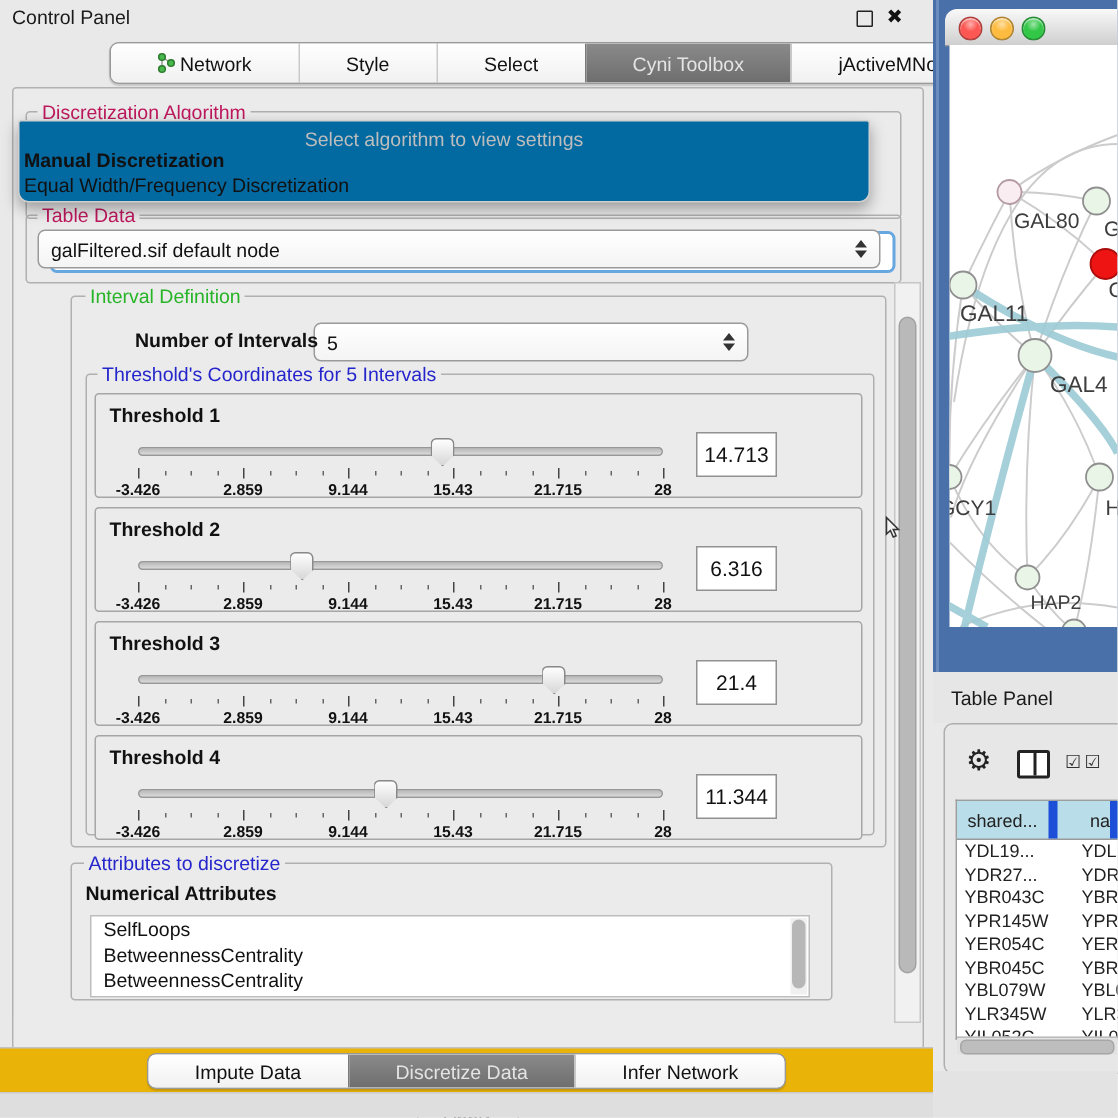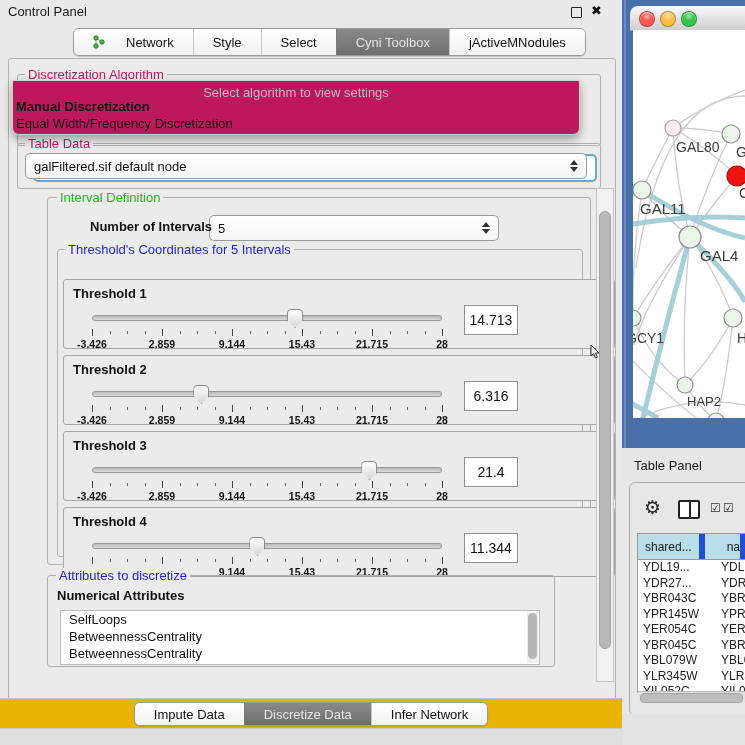--- a/index.html
+++ b/index.html
@@ -10,21 +10,21 @@
 
   
   #control-panel{left:0;top:0;width:622px;height:745px;background:#e9e9e9;}
   #cp-titlebar{left:0;top:0;width:622px;height:24px;}
   #cp-title{left:8px;top:4px;font-size:13px;color:#1a1a1a;}
   #cp-float{left:571px;top:7px;width:9px;height:9px;border:1.5px solid #222;border-radius:1px;}
   #cp-close{left:591px;top:3px;font-size:13px;font-weight:bold;color:#111;}
 
   #tabbar{left:73px;top:28px;height:26px;display:flex;border:1px solid #9a9a9a;
           border-radius:6px;background:#fdfdfd;overflow:hidden;box-shadow:0 1px 1px rgba(0,0,0,.15);}
-  .tab{display:flex;align-items:center;gap:21px;padding:0 19px;font-size:13px;color:#111;
+  .tab{display:flex;align-items:center;gap:3px;padding:0 31px;font-size:13px;color:#111;
        border-left:1px solid #c9c9c9;background:linear-gradient(#ffffff,#f1f1f1);white-space:nowrap;}
   .tab:first-child{border-left:none;}
   .tab.sel{background:linear-gradient(#8a8a8a,#6e6e6e);color:#e4e4e4;border-left-color:#7a7a7a;}
 
   #cp-body{left:8px;top:58px;width:606px;height:640px;border:1px solid #b2b2b2;
            border-radius:3px;background:#ebebeb;}
 
   .grouplab{position:absolute;font-size:13px;background:#ebebeb;padding:0 3px;white-space:nowrap;z-index:2;}
   .lab-dgreen{color:#be185d;}
   .lab-green{color:#27b427;}
@@ -36,21 +36,21 @@
   .stepper{position:absolute;right:8px;top:50%;transform:translateY(-50%);width:8px;height:12px;}
   .stepper:before,.stepper:after{content:"";position:absolute;left:0;border-left:4px solid transparent;border-right:4px solid transparent;}
   .stepper:before{top:0;border-bottom:5px solid #333;}
   .stepper:after{bottom:0;border-top:5px solid #333;}
 
   
   #algo-combo{left:24px;top:95px;width:560px;height:24px;border:2px solid #67a7e0;border-radius:5px;
               background:#fff;}
 
   
-  #algo-popup{left:12px;top:80px;width:566px;height:53px;background:#be185d;border:1px solid #cfcfcf;
+  #algo-popup{left:12px;top:80px;width:566px;height:53px;background:#0369a1;border:1px solid #cfcfcf;
               border-radius:2px 2px 7px 7px;box-shadow:0 4px 10px rgba(0,0,0,.35);z-index:10;}
   #popup-hint{position:absolute;left:0;right:0;top:4px;text-align:center;font-size:13px;color:#bdbdbd;}
   .popup-opt{position:absolute;left:3px;font-size:13px;color:#111;white-space:nowrap;}
   .popup-opt.sel{font-weight:bold;}
 
   
   .thr-row{position:relative;height:68px;border:1px solid #a6a6a6;border-radius:3px;margin-bottom:6px;background:#ebebeb;}
   .thr-name{position:absolute;left:9px;top:6px;font-size:13px;font-weight:bold;color:#111;}
   .slider{position:absolute;left:28px;top:28px;width:350px;height:38px;}
   .track{position:absolute;left:0;right:0;top:7px;height:4px;background:linear-gradient(#b9b9b9,#d9d9d9);
@@ -170,21 +170,21 @@
     <span class="grouplab lab-green" style="left:48px;top:131px;">Interval Definition</span>
 
     <span class="grouplab" style="left:78px;top:160px;font-weight:bold;color:#111;background:transparent;">Number of Intervals</span>
     <div class="combo" style="left:200px;top:156px;width:272px;height:24px;">
       <span>5</span>
       <span class="stepper"></span>
     </div>
 
     <div class="groupbox" style="left:48px;top:190px;width:524px;height:306px;"></div>
     <span class="grouplab lab-blue" style="left:56px;top:183px;">Threshold's Coordinates for 5 Intervals</span>
-    <div class="abs" id="thr-rows" style="left:54px;top:220px;width:552px;">
+    <div class="abs" id="thr-rows" style="left:54px;top:203px;width:512px;">
         <div class="thr-row">
           <div class="thr-name">Threshold 1</div>
           <div class="slider">
             <div class="track"></div>
             <div class="ticks">
               <span class="tick maj" style="left: 0%;"></span>
               <span class="tick" style="left: 5%;"></span>
               <span class="tick" style="left: 10%;"></span>
               <span class="tick" style="left: 15%;"></span>
               <span class="tick maj" style="left: 20%;"></span>

